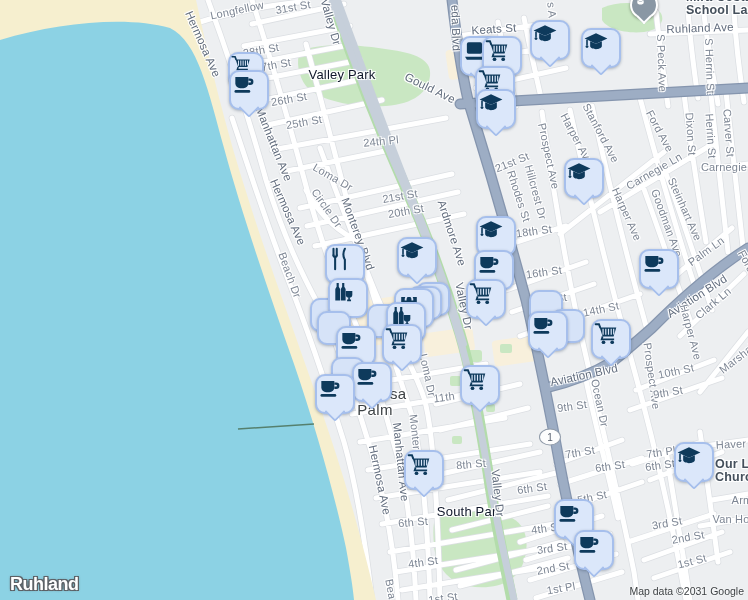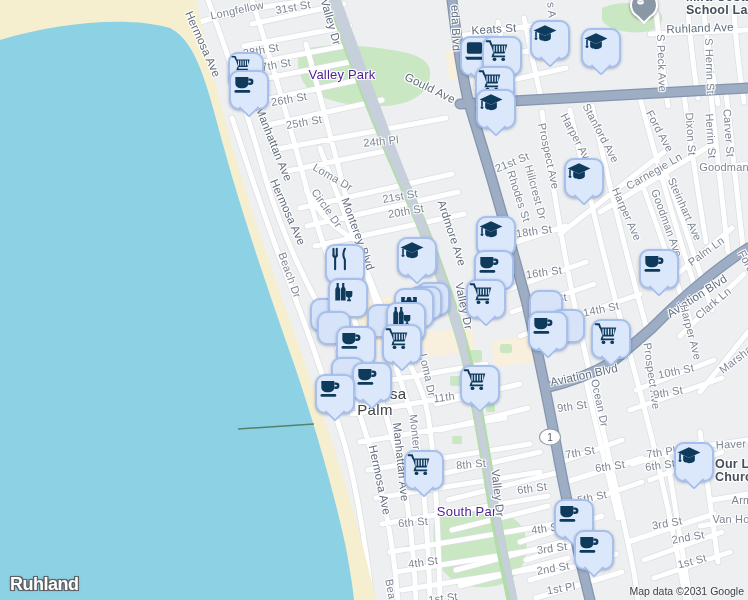--- a/index.html
+++ b/index.html
@@ -4,21 +4,21 @@
 <style>
   html,body{margin:0;padding:0;background:#ddd;}
   #stage{position:relative;width:748px;height:600px;overflow:hidden;
          font-family:"Liberation Sans",sans-serif;background:#edeff1;}
   #stage svg{position:absolute;left:0;top:0;}
   
   #labels{position:absolute;inset:0;z-index:20;}
   .lbl{position:absolute;font-size:11px;color:#7d8694;white-space:nowrap;letter-spacing:.2px;
        text-shadow:-1px -1px 0 #fff,1px -1px 0 #fff,-1px 1px 0 #fff,1px 1px 0 #fff,0 0 3px #fff;}
   .lbl.major{color:#626d7e;font-size:11.5px;}
-  .lbl.park{color:#4c1d95;font-size:13px;}
+  .lbl.park{color:#0f172a;font-size:13px;}
   .lbl.poi{color:#45505c;font-size:12.5px;font-weight:bold;line-height:13px;}
   #city{position:absolute;left:375px;top:402px;transform:translate(-50%,-50%);z-index:19;
         text-align:center;font-size:15px;color:#3d4245;line-height:16px;letter-spacing:.3px;
         text-shadow:-1px -1px 0 #fff,1px -1px 0 #fff,-1px 1px 0 #fff,1px 1px 0 #fff,0 0 3px #fff;}
   
   #markers{position:absolute;inset:0;z-index:30;}
   .marker{position:absolute;width:40px;height:40px;margin:-20px 0 0 -20px;
           background:#dbe7fa;border:2px solid #a6bfec;border-radius:10px;
           box-shadow:0 1px 3px rgba(40,60,90,.35);
           display:flex;align-items:center;justify-content:center;box-sizing:border-box;}
@@ -136,21 +136,21 @@
       <div class="lbl" style="left: 519px; top: 196px; transform: translate(-50%, -50%) rotate(72deg);">Rhodes St</div>
       <div class="lbl" style="left: 536px; top: 192px; transform: translate(-50%, -50%) rotate(75deg);">Hillcrest Dr</div>
       <div class="lbl" style="left: 549px; top: 156px; transform: translate(-50%, -50%) rotate(78deg);">Prospect Ave</div>
       <div class="lbl" style="left: 534px; top: 231px; transform: translate(-50%, -50%) rotate(-8deg);">18th St</div>
       <div class="lbl" style="left: 544px; top: 272px; transform: translate(-50%, -50%) rotate(-8deg);">16th St</div>
       <div class="lbl" style="left: 549px; top: 300px; transform: translate(-50%, -50%) rotate(-10deg);">15th St</div>
       <div class="lbl" style="left: 601px; top: 309px; transform: translate(-50%, -50%) rotate(-12deg);">14th St</div>
       <div class="lbl" style="left: 601px; top: 133px; transform: translate(-50%, -50%) rotate(62deg);">Stanford Ave</div>
       <div class="lbl" style="left: 577px; top: 139px; transform: translate(-50%, -50%) rotate(62deg);">Harper Ave</div>
       <div class="lbl" style="left: 654px; top: 171px; transform: translate(-50%, -50%) rotate(-30deg);">Carnegie Ln</div>
-      <div class="lbl" style="left: 724px; top: 167px; transform: translate(-50%, -50%) rotate(0deg);">Goodman</div>
+      <div class="lbl" style="left: 724px; top: 167px; transform: translate(-50%, -50%) rotate(0deg);">Carnegie</div>
       <div class="lbl" style="left: 660px; top: 131px; transform: translate(-50%, -50%) rotate(62deg);">Ford Ave</div>
       <div class="lbl" style="left: 691px; top: 134px; transform: translate(-50%, -50%) rotate(86deg);">Dixon St</div>
       <div class="lbl" style="left: 711px; top: 136px; transform: translate(-50%, -50%) rotate(86deg);">Herrin St</div>
       <div class="lbl" style="left: 729px; top: 133px; transform: translate(-50%, -50%) rotate(86deg);">Carver St</div>
       <div class="lbl" style="left: 667px; top: 223px; transform: translate(-50%, -50%) rotate(70deg);">Goodman Ave</div>
       <div class="lbl" style="left: 685px; top: 209px; transform: translate(-50%, -50%) rotate(66deg);">Steinhart Ave</div>
       <div class="lbl" style="left: 627px; top: 214px; transform: translate(-50%, -50%) rotate(66deg);">Harper Ave</div>
       <div class="lbl" style="left: 706px; top: 251px; transform: translate(-50%, -50%) rotate(-36deg);">Palm Ln</div>
       <div class="lbl major" style="left: 697px; top: 296px; transform: translate(-50%, -50%) rotate(-33deg);">Aviation Blvd</div>
       <div class="lbl" style="left: 713px; top: 303px; transform: translate(-50%, -50%) rotate(-40deg);">Clark Ln</div>

